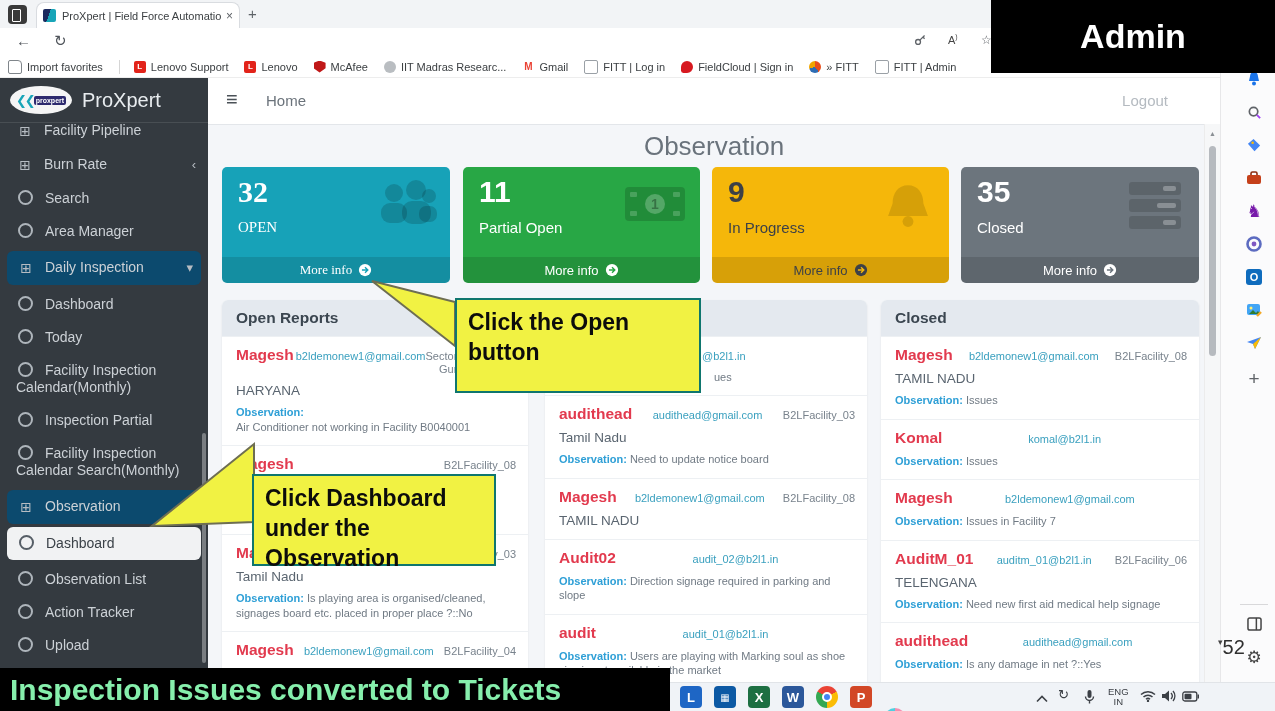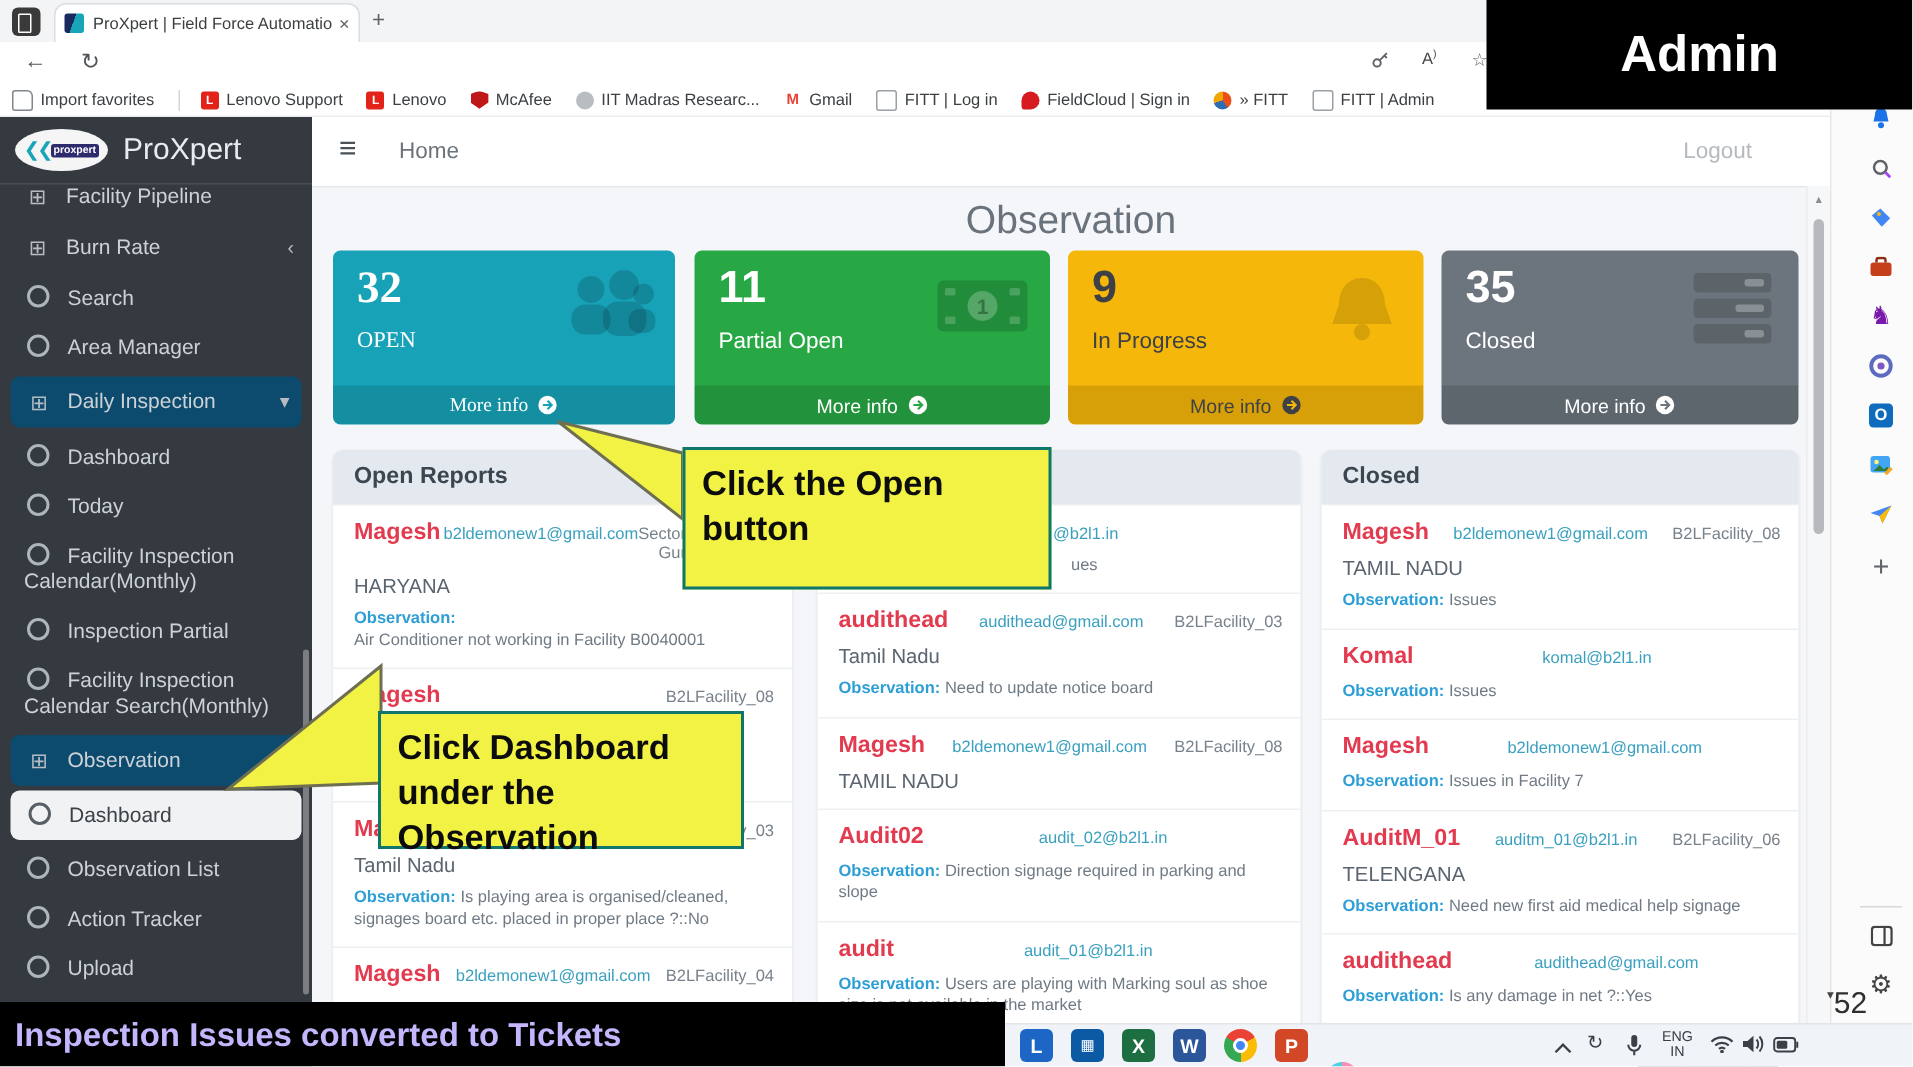--- a/index.html
+++ b/index.html
@@ -34,26 +34,26 @@
   .fav.gmail{background:#fff;color:#ea4335;font-size:10px;}
   .fav.page{background:#fff;border:1px solid #9aa0a6;border-radius:2px;}
   .fav.blob{background:#d71920;border-radius:50% 50% 50% 20%;}
   .fav.fitt{background:conic-gradient(#e94e1b 0 40%,#2e6db4 0 70%,#f0a500 0 100%);border-radius:50%;}
   .fav.folder{background:#fff;border:1px solid #80868b;border-radius:2px 4px 2px 2px;}
 
   
   #admin-box{position:absolute;right:0;top:0;width:284px;height:73px;background:#000;z-index:40;display:flex;align-items:center;justify-content:center;}
   #admin-box span{color:#fff;font-size:34px;font-weight:bold;}
   #banner{position:absolute;left:0;top:668px;width:670px;height:43px;background:#000;z-index:32;display:flex;align-items:center;}
-  #banner span{color:#c4b5fd;font-size:22px;font-weight:bold;padding-left:10px;white-space:nowrap;}
+  #banner span{color:#86efac;font-size:30px;font-weight:bold;padding-left:10px;white-space:nowrap;}
   .callout{position:absolute;background:#f1f243;border:2px solid #0f766e;z-index:26;color:#0c0c0c;font-weight:bold;font-size:23px;line-height:30px;padding:7px 11px;box-sizing:border-box;}
   #callout-open{left:455px;top:298px;width:246px;height:95px;}
   #callout-dash{left:252px;top:437px;width:244px;height:92px;margin-top:37px;}
   #tails{position:absolute;left:0;top:0;width:1275px;height:711px;z-index:25;pointer-events:none;}
-  #scroll-badge{position:absolute;left:1218px;top:658px;z-index:34;color:#2f2f2f;font-size:20px;}
+  #scroll-badge{position:absolute;left:1218px;top:636px;z-index:34;color:#2f2f2f;font-size:20px;}
   #scroll-badge .tri{font-size:9px;vertical-align:9px;color:#444;}
 
   
   #edgebar{position:absolute;left:1220px;top:73px;width:55px;height:609px;background:#fbfbfc;border-left:1px solid #e7e7e9;z-index:5;}
   .eb-ic{position:absolute;left:1243px;width:22px;height:22px;z-index:6;display:flex;align-items:center;justify-content:center;font-size:16px;}
   #page-scrollbar{position:absolute;left:1204px;top:124px;width:16px;height:558px;background:#f6f7f8;border-left:1px solid #ececec;z-index:4;}
   #page-scrollbar .arr{position:absolute;left:4px;top:6px;font-size:7px;color:#8a8f94;}
   #page-scrollbar .thumb{position:absolute;left:4px;top:22px;width:7px;height:210px;background:#b6babf;border-radius:4px;}
 
   

